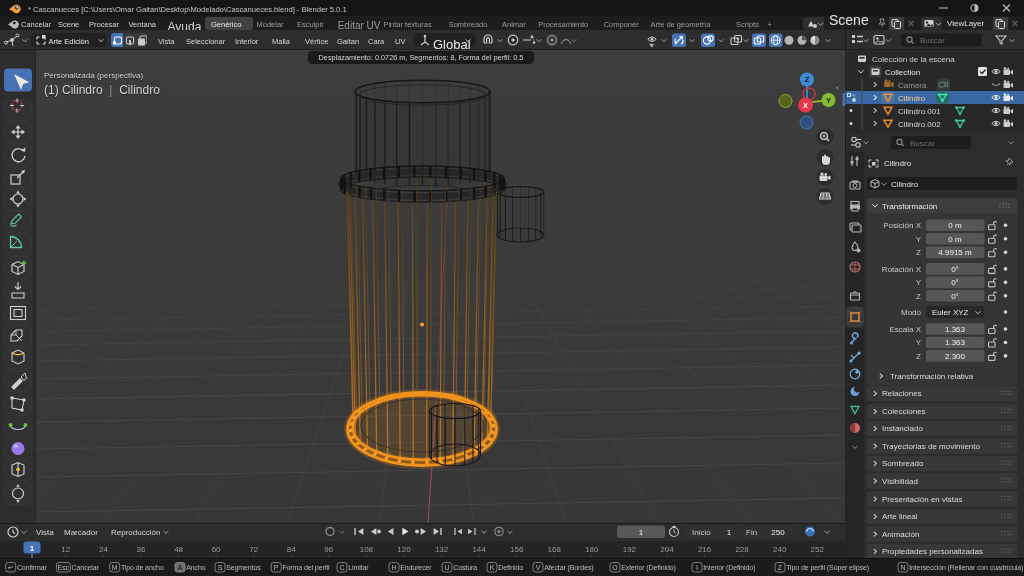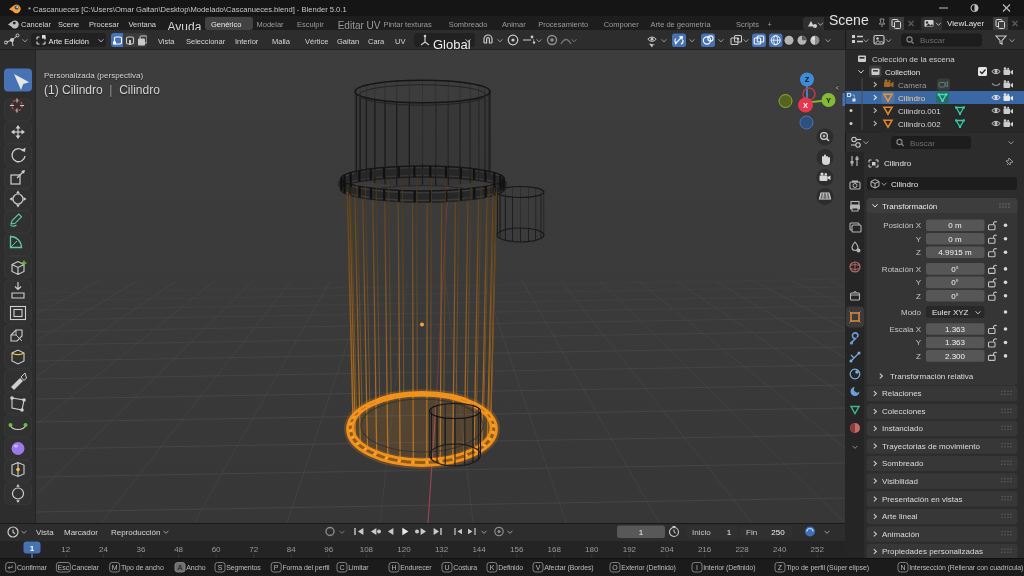--- a/index.html
+++ b/index.html
@@ -485,20 +485,21 @@
           <line x1="784.2" y1="145" x2="794" y2="145" stroke="#d5d5d5" stroke-width="0.8"></line>
           <line x1="783.8" y1="147" x2="794.5" y2="147" stroke="#d5d5d5" stroke-width="0.8"></line>
         </g>
         <path d="M803 34 a4 4 0 0 0 -3 3.9 a4 4 0 0 0 3 3.9 z" fill="#2e2e2e"></path>
         <path d="M802.2 36.2 L800.5 37.9 L802.2 39.6" stroke="#c5c5c5" stroke-width="1" fill="none"></path>
         <rect x="806.5" y="43" width="2.5" height="13" fill="#4772b3"></rect>
       </svg>
       <div class="abs" style="left:8px;top:21px;font-size:8px;color:#d4d4d4;text-shadow:0 1px 1px rgba(0,0,0,.5)">Personalizada (perspectiva)</div>
       <div class="abs" style="left:8px;top:33px;font-size:12px;color:#d4d4d4;text-shadow:0 1px 1px rgba(0,0,0,.5)">(1) Cilindro &nbsp;<span style="color:#999">|</span>&nbsp; Cilindro</div>
     </div>
+    <div class="abs" style="left:308px;top:51px;width:226px;height:13px;background:rgba(24,24,24,0.92);border-radius:4px;display:flex;align-items:center;justify-content:center;font-size:7.3px;color:#d8d8d8">Desplazamiento: 0.0726 m, Segmentos: 8, Forma del perfil: 0.5</div>
     <div class="abs" style="left:0;top:50px;width:36px;height:473px;background:#2d2d2d;border-right:1px solid #242424"></div>
     <div class="abs" style="left:0;top:50px;width:36px;height:473px">
       <svg width="36" height="473" viewBox="0 0 36 473" style="position:absolute;left:0;top:0">
         <g transform="translate(0,15)">
           <rect x="4" y="3.5" width="28" height="23" rx="4" fill="#4772b3"></rect>
           <g transform="translate(0,0)">
             <path d="M14 9 l7 16 2.2-6 6-1.8 z" fill="#e8e8e8"></path>
           </g>
         </g>
         <g transform="translate(0,45)">

